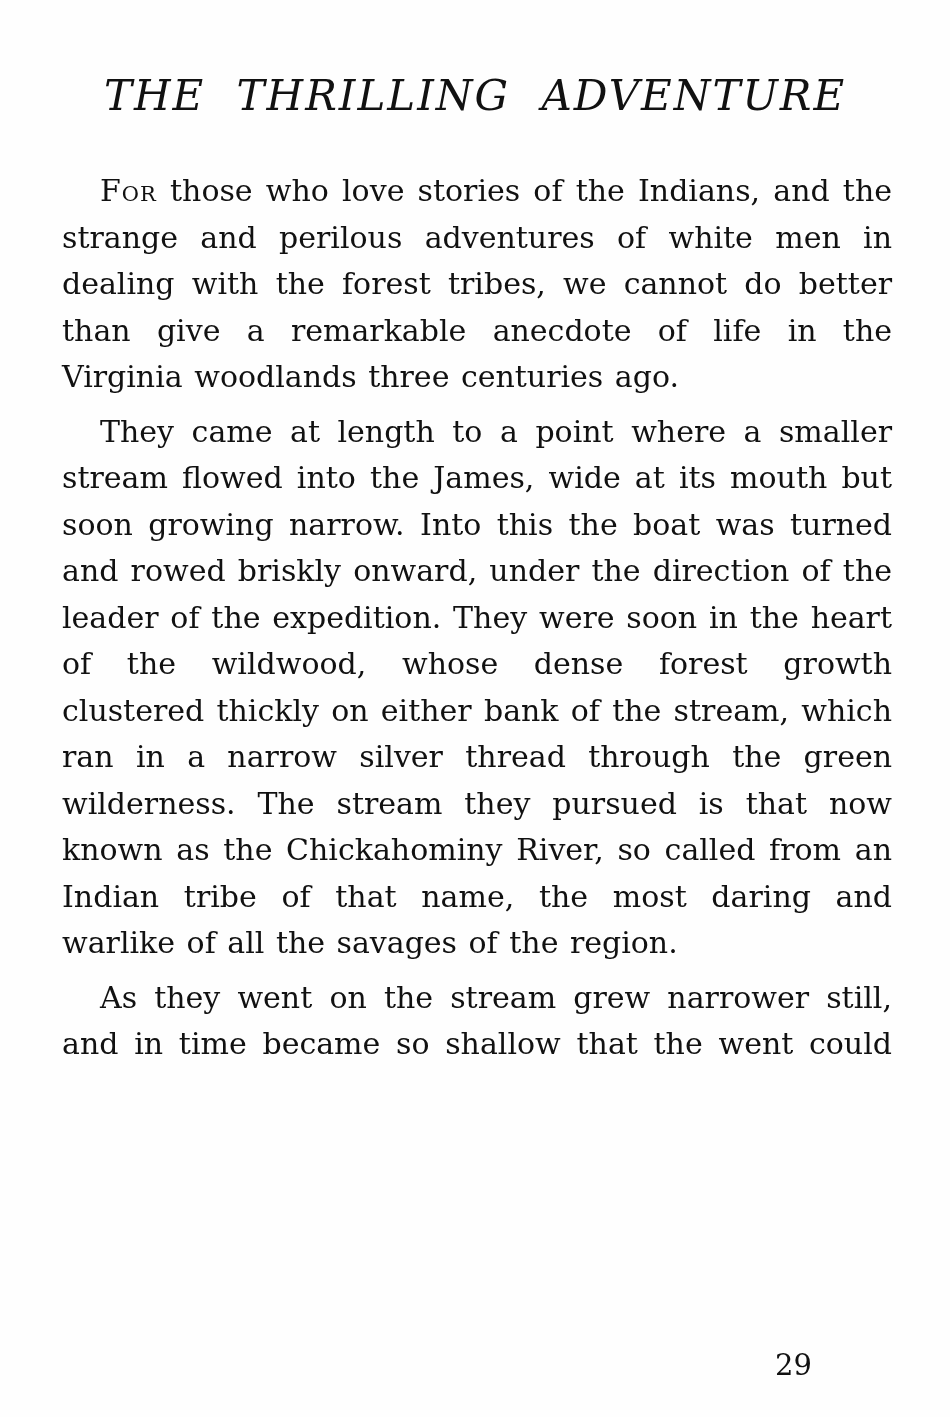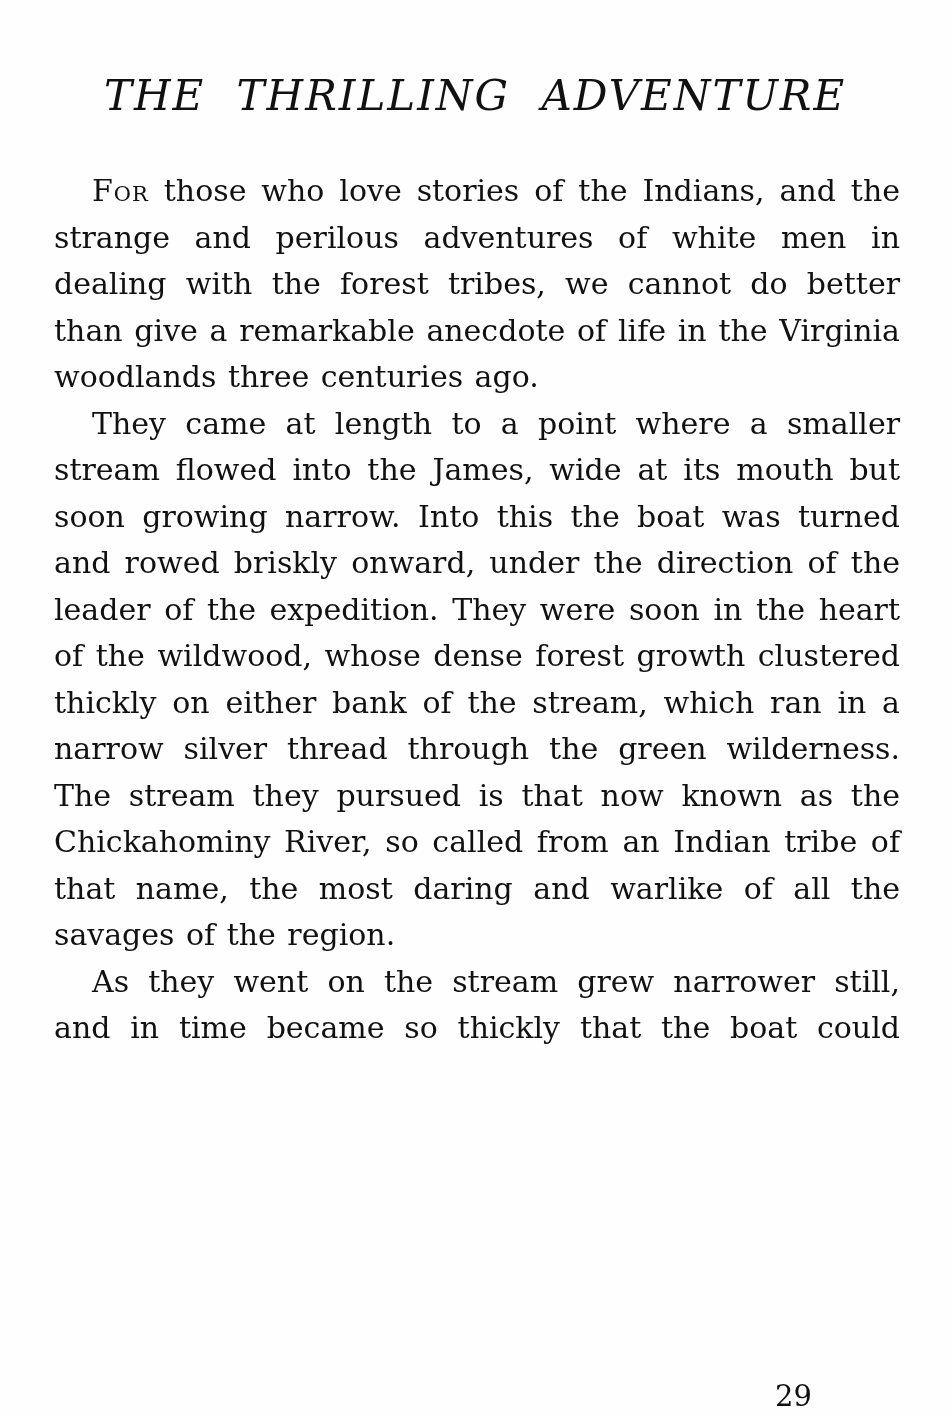--- a/index.html
+++ b/index.html
@@ -31,50 +31,50 @@
     display: block;
   }
   .body-text {
     margin: 0 50px 0 54px;
     font-size: 30px;
     line-height: 46.5px;
     text-align: justify;
     word-spacing: 2px;
   }
   .body-text p {
-    margin: 0;
+    margin: 8px;
     text-indent: 38px;
   }
   
   .body-text p:last-child {
     text-align-last: justify;
   }
   .lead-smallcaps {
     font-variant: small-caps;
     letter-spacing: 1px;
   }
   .page-number {
     position: absolute;
     left: 775px;
-    top: 1379px;
+    top: 1348px;
     font-size: 29px;
     line-height: 34px;
     text-align: right;
   }
 </style>
 </head>
 <body>
 
 <div class="page">
 
   <h1 class="title">
     <span class="title-line">THE THRILLING ADVENTURE</span>
   </h1>
 
   <div class="body-text">
       <p><span class="lead-smallcaps">For</span> those who love stories of the Indians, and the strange and perilous adventures of white men in dealing with the forest tribes, we cannot do better than give a remarkable anecdote of life in the Virginia woodlands three centuries ago.</p>
       <p>They came at length to a point where a smaller stream flowed into the James, wide at its mouth but soon growing narrow. Into this the boat was turned and rowed briskly onward, under the direction of the leader of the expedition. They were soon in the heart of the wildwood, whose dense forest growth clustered thickly on either bank of the stream, which ran in a narrow silver thread through the green wilderness. The stream they pursued is that now known as the Chickahominy River, so called from an Indian tribe of that name, the most daring and warlike of all the savages of the region.</p>
-      <p>As they went on the stream grew narrower still, and in time became so thickly that the boat could</p>
+      <p>As they went on the stream grew narrower still, and in time became so shallow that the went could</p>
     </div>
 
   <div class="page-number">29</div>
 
 </div>
 
 </body></html>

